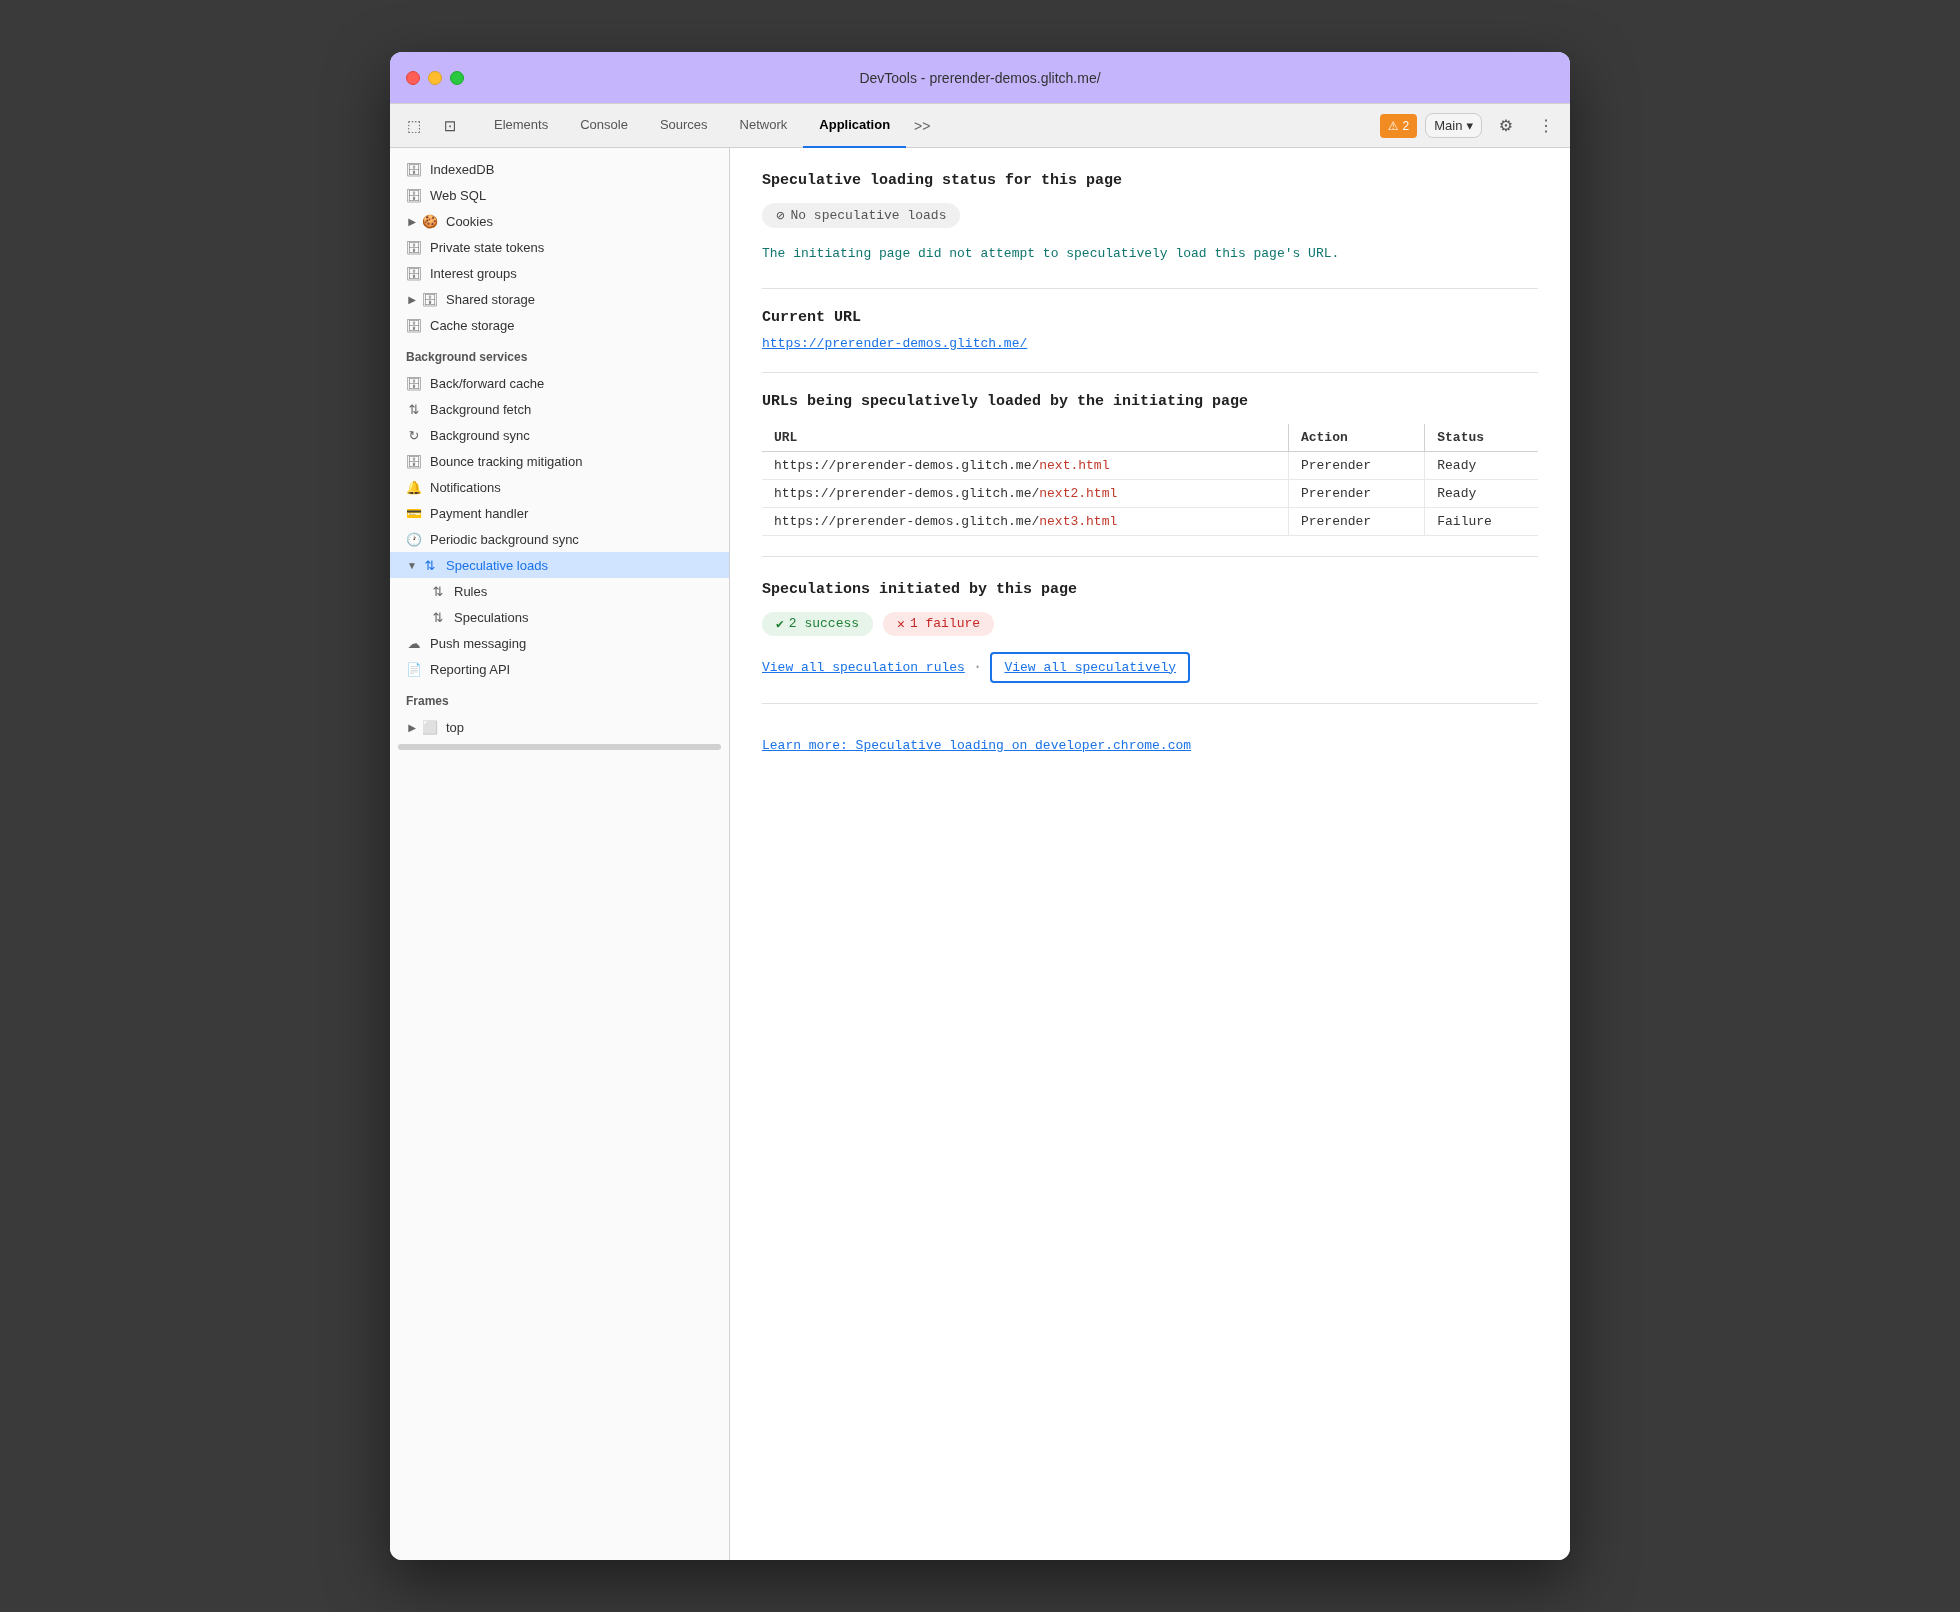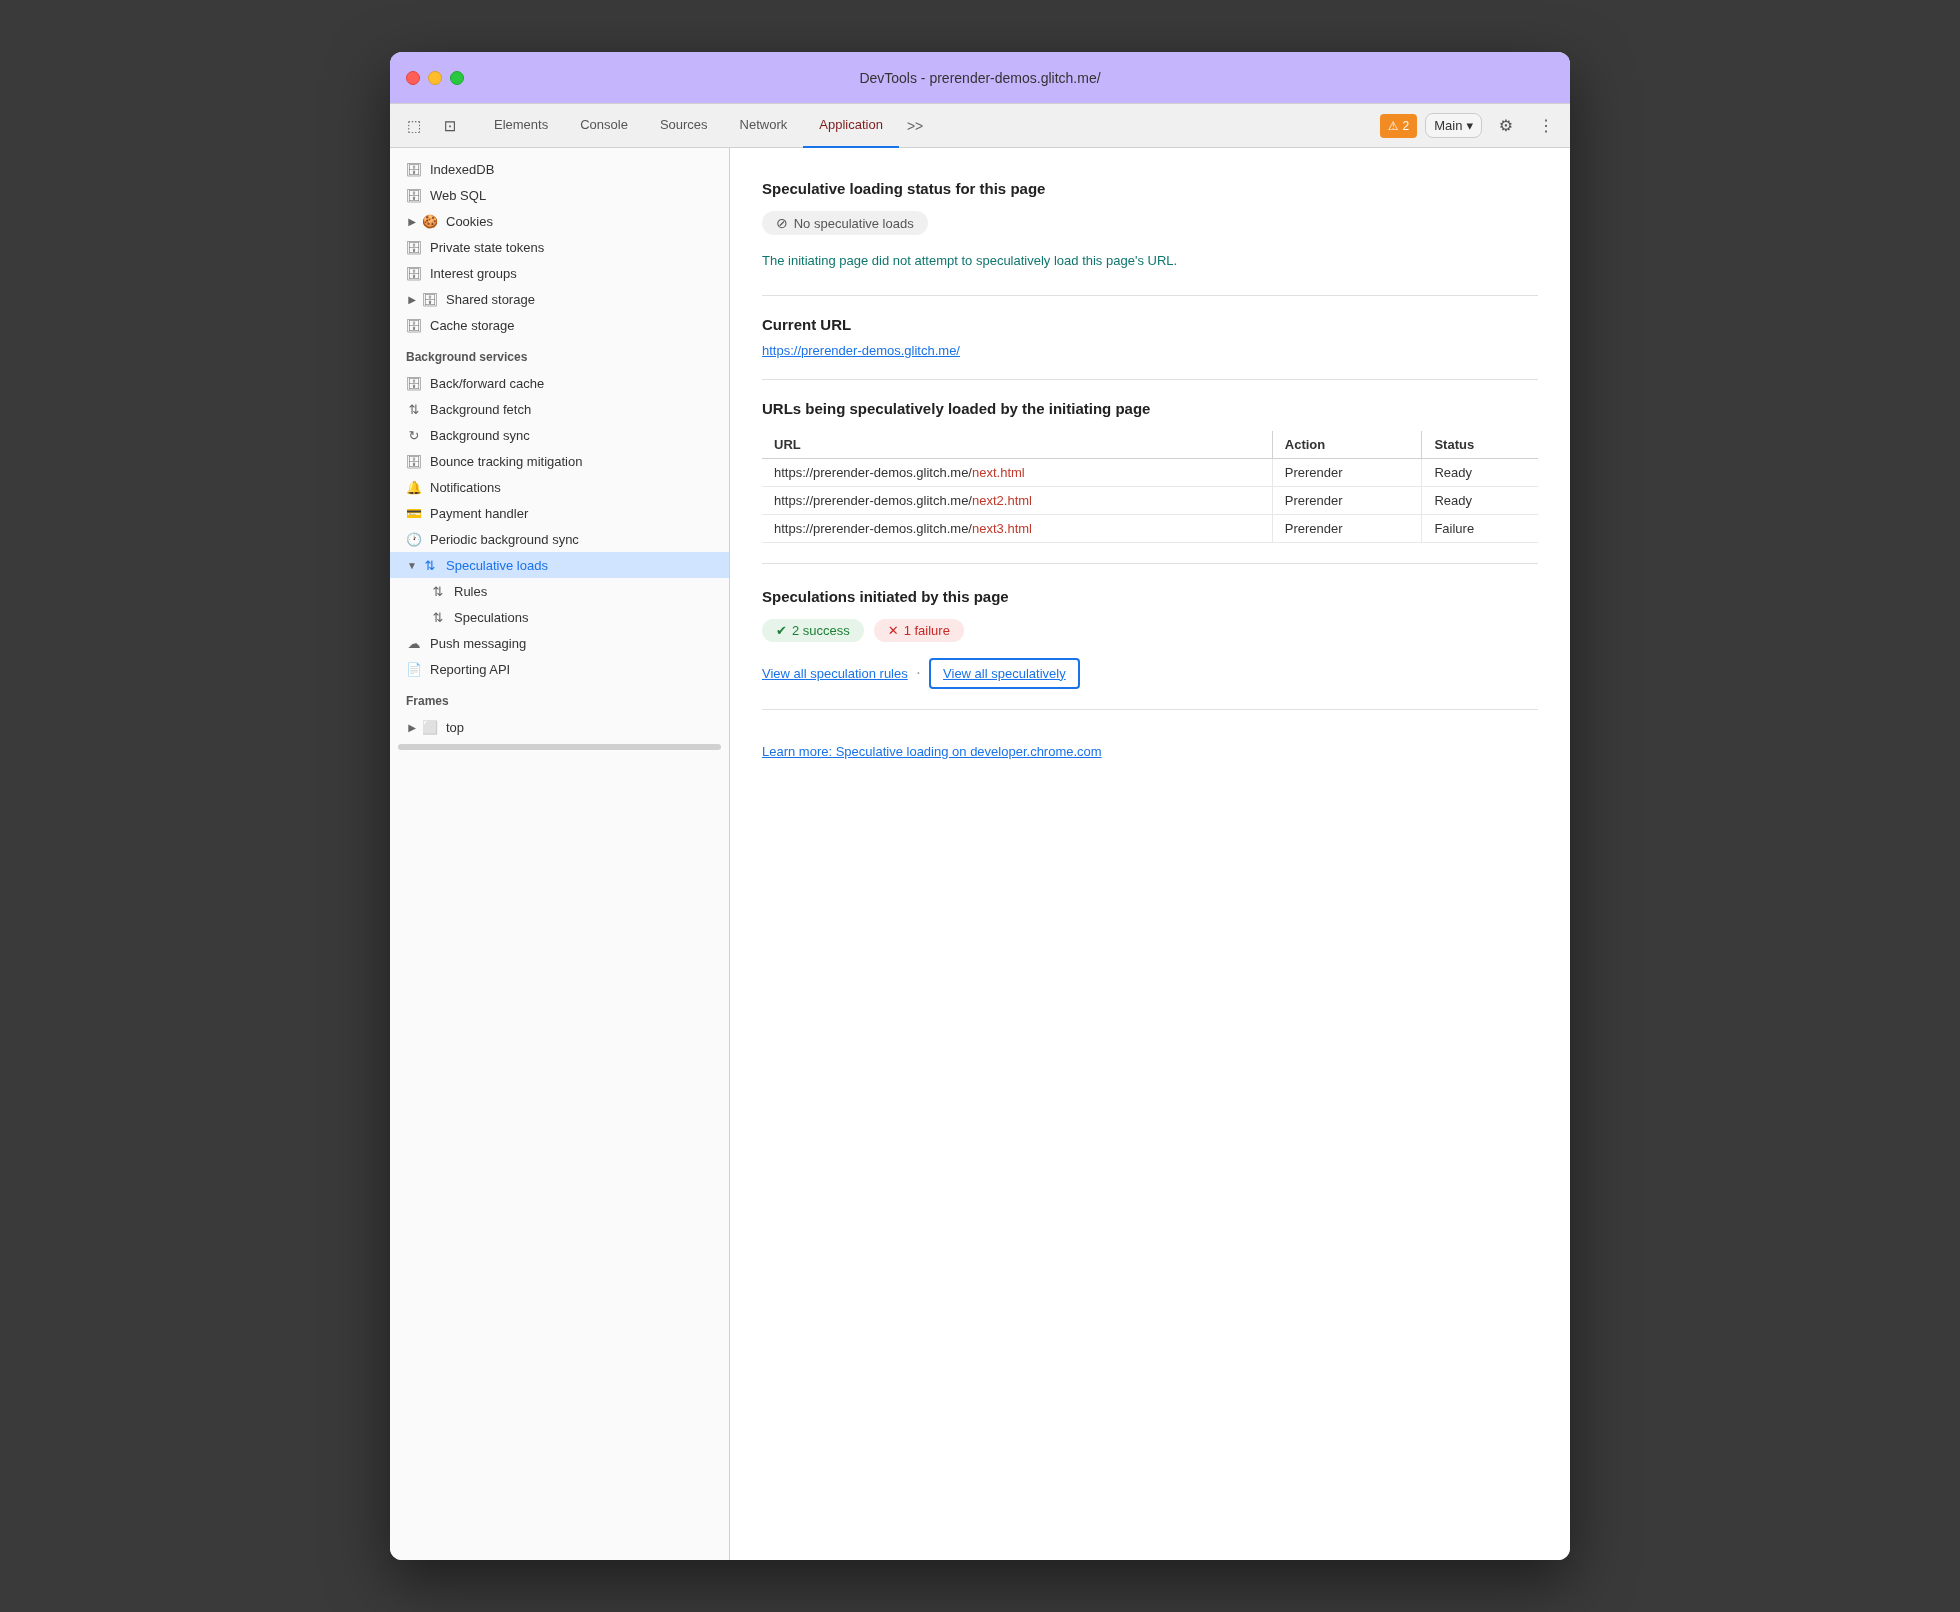--- a/index.html
+++ b/index.html
@@ -87,22 +87,23 @@
       height: 44px;
       display: flex;
       align-items: center;
       font-size: 13px;
       color: #555;
       cursor: pointer;
       border-bottom: 2px solid transparent;
       white-space: nowrap;
     }
     .tab.active {
-      color: #7f1d1d;
+      color: #000000;
       border-bottom: 2px solid #1a73e8;
+      font-weight: bold;
     }
     .toolbar-right {
       display: flex;
       align-items: center;
       gap: 8px;
       margin-left: auto;
     }
     .badge-btn {
       display: flex;
       align-items: center;
@@ -179,21 +180,22 @@
       align-items: center;
       justify-content: center;
       font-size: 10px;
       color: #666;
       margin-right: -4px;
     }
     .content {
       flex: 1;
       background: #fff;
       overflow-y: auto;
-      padding: 32px 32px;
+      padding: 24px 32px;
+      font-family: Liberation Mono, monospace;
     }
     .section-title {
       font-size: 15px;
       font-weight: 700;
       color: #222;
       margin-bottom: 14px;
     }
     .no-loads-badge {
       display: inline-flex;
       align-items: center;

